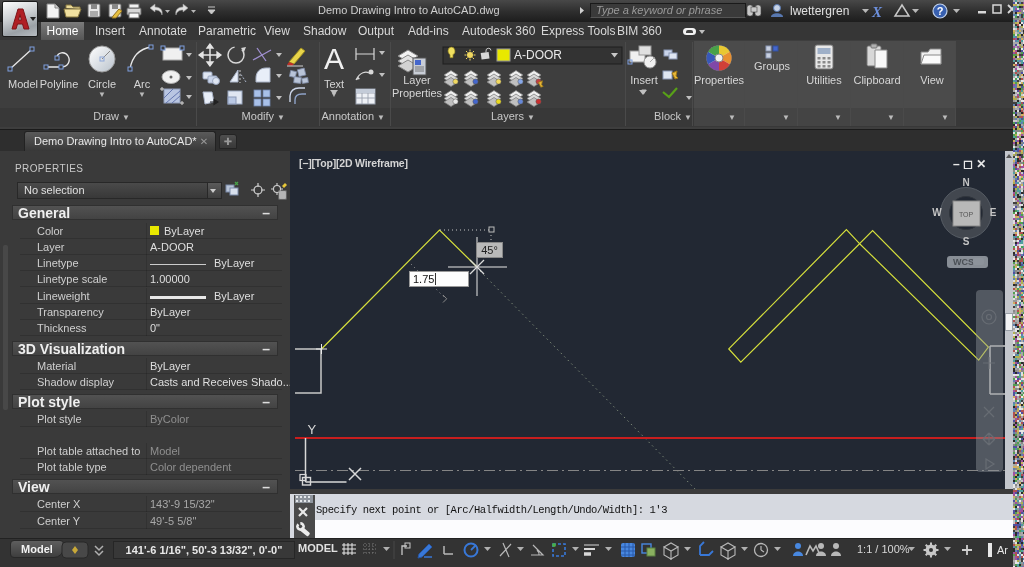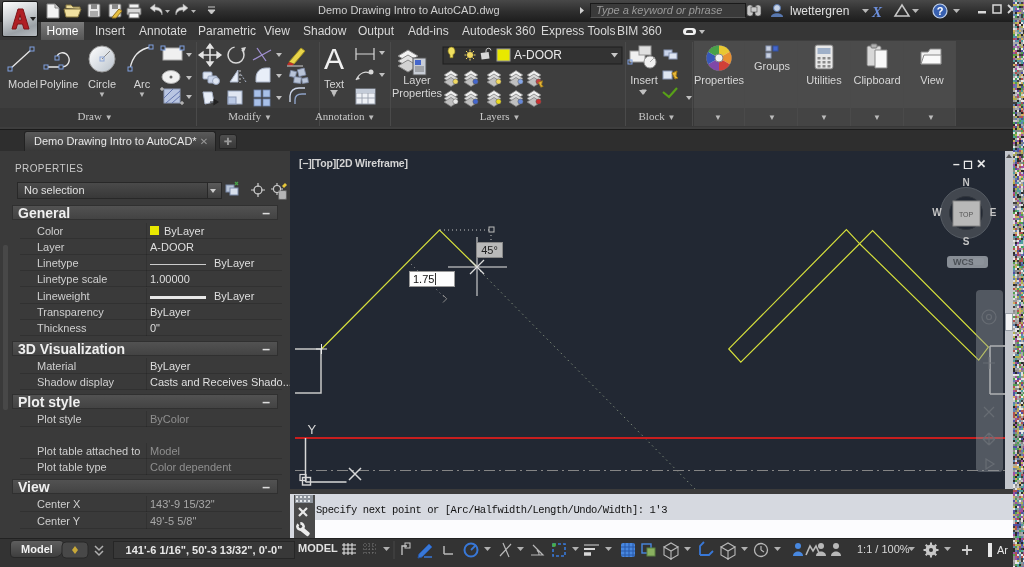--- a/index.html
+++ b/index.html
@@ -16,21 +16,21 @@
   border:1px solid #1a1a1a; border-bottom-color:#555; color:#9a9a9a; font-size:11px; font-style:italic; padding-left:5px; line-height:13px;}
 
 #tabrow { position:absolute; left:0; top:22px; width:1024px; height:18px; background:#363636; }
 .rtab { position:absolute; top:22px; height:18px; color:#d8d8d8; font-size:12px; line-height:18px; }
 #hometab { position:absolute; left:41px; top:22px; width:43px; height:18px; background:linear-gradient(#7b7b7b,#555); color:#fff; font-size:12px; line-height:18px; text-align:center; }
 
 #ribbon { position:absolute; left:0; top:40px; width:1024px; height:89px; background:#3e3e3e; }
 #labelstrip { position:absolute; left:0; top:108px; width:1013px; height:19px; background:#383838; }
 #ribbonseps { position:absolute; left:0; top:40px; width:1024px; height:89px; }
 #ribbonseps .sep { position:absolute; top:2px; width:1px; height:84px; background:#2e2e2e; border-right:1px solid #4a4a4a; }
-.plabel { position:absolute; top:110px; height:16px; font-size:11px; color:#c8c8c8; text-align:center;font-family:Liberation Serif, serif; }
+.plabel { position:absolute; top:110px; height:16px; font-size:11px; color:#c8c8c8; text-align:right; }
 .plabel .dn { font-size:8px; color:#bbb; }
 .ribbon-btn-label { color:#d6d6d6; font-size:11px; text-align:center; position:absolute; }
 
 #filetabs { position:absolute; left:0; top:129px; width:1024px; height:22px; background:#2e2e2e; border-top:1px solid #1b1b1b; }
 #ftab { position:absolute; left:24px; top:131px; width:192px; height:20px; background:linear-gradient(#5a5a5a,#383838); border:1px solid #222; border-bottom:none; border-radius:3px 3px 0 0; color:#e8e8e8; font-size:11px; line-height:19px; padding-left:9px; }
 #ftabplus { position:absolute; left:219px; top:134px; width:18px; height:15px; background:linear-gradient(#4e4e4e,#383838); border:1px solid #242424; border-radius:3px 3px 0 0; color:#999; font-size:10px; text-align:center; line-height:14px;}
 
 #palette { position:absolute; left:0; top:151px; width:290px; height:387px; background:#3a3a3a; }
 #palette .hdr { color:#c9c9c9; font-size:10px; letter-spacing:0.4px; position:absolute; left:15px; top:12px; }
 #noselect { position:absolute; left:17px; top:182px; width:205px; height:17px; background:linear-gradient(#4a4a4a,#383838); border:1px solid #282828; color:#e0e0e0; font-size:11px; line-height:15px; padding-left:6px; }
@@ -596,21 +596,21 @@
       <path d="M696,308 l8,5 l-8,5 z"></path>
     </g>
 
     <text x="9" y="16" fill="#d4d4d4" font-size="10.5" font-weight="bold" font-family="Liberation Sans" letter-spacing="-0.2">[−][Top][2D Wireframe]</text>
 
     <text x="663" y="17" fill="#e8e8e8" font-size="12" font-weight="bold" font-family="Liberation Sans">– ◻ ✕</text>
   </svg>
 
   <div style="position:absolute;left:186px;top:91px;width:27px;height:16px;background:#b9b9b9;border:1px solid #888;color:#222;font-size:11px;text-align:center;line-height:15px;">45°</div>
 
-  <div style="position:absolute;left:119px;top:120px;width:46px;height:16px;background:#fdfdfd;border:1px solid #999;color:#111;font-size:11px;padding-left:3px;line-height:15px;">1.75<span style="border-left:1px solid #333;margin-left:1px;"></span></div>
+  <div style="position:absolute;left:119px;top:120px;width:60px;height:16px;background:#fdfdfd;border:1px solid #999;color:#111;font-size:11px;padding-left:3px;line-height:15px;">1.75<span style="border-left:1px solid #333;margin-left:1px;"></span></div>
 </div>
 
 <div class="abs" style="left:1005px;top:151px;width:8px;height:372px;background:#c3c6cc;"></div>
 <div class="abs" style="left:1005px;top:313px;width:8px;height:18px;background:#f2f3f5;border:1px solid #9aa0a8;"></div>
 <svg class="abs" style="left:1005px;top:151px;" width="8" height="372" viewBox="0 0 8 372">
   <path d="M4,3 l3,4 l-6,0 z" fill="#555"></path>
   <path d="M4,369 l3,-4 l-6,0 z" fill="#555"></path>
 </svg>
 
 <div id="cmd"></div>

